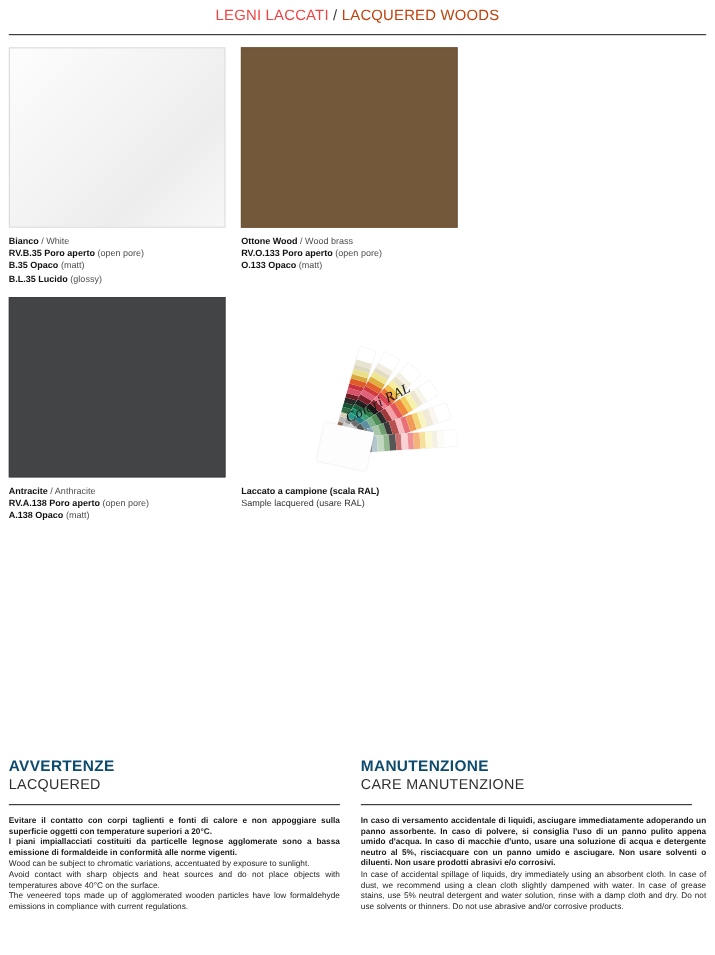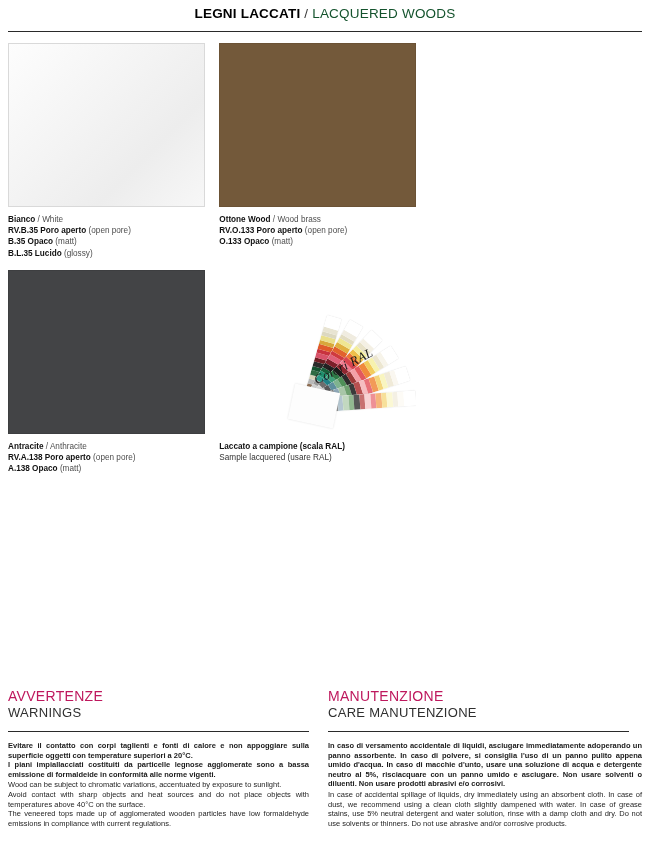--- a/index.html
+++ b/index.html
@@ -30,30 +30,30 @@
     align-items: flex-start;
     justify-content: center;
     padding-top: 6px;
   }
   .header-title {
     font-size: 13.5px;
     letter-spacing: 0.2px;
     white-space: nowrap;
   }
   .header-title .ital {
-    font-weight: bold;
-    color: #000000;
+    font-weight: normal;
+    color: #ef4444;
   }
   .header-title .sep {
     font-weight: normal;
     color: #3a3a3a;
   }
   .header-title .eng {
     font-weight: normal;
-    color: #14532d;
+    color: #c2410c;
   }
 
   .header-rule {
     position: absolute;
     left: 8px; top: 31px;
     width: 634px;
     height: 1px;
     background: #2a2a2a;
   }
 
@@ -120,23 +120,23 @@
     position: absolute;
     left: 8px; top: 688px;
     width: 634px;
     display: flex;
   }
   .bcol { width: 317px; padding-right: 16px; }
   .bcol.right { padding-right: 0; padding-left: 3px; }
 
   .sec-title-it {
     font-size: 14px;
-    font-weight: normal;
+    font-weight: bold;
     letter-spacing: 0.3px;
-    color: #be185d;
+    color: #0c4a6e;
     line-height: 16px;
   }
   .sec-title-en {
     font-size: 13px;
     font-weight: normal;
     letter-spacing: 0.3px;
     color: #2f2f2f;
     line-height: 16px;
     margin-top: 1px;
   }
@@ -389,21 +389,21 @@
       </div>
 
     </div>
 
   </div>
 
   <div class="bottom">
 
     <div class="bcol">
       <div class="sec-title-it">AVVERTENZE</div>
-      <div class="sec-title-en">WARNINGS</div>
+      <div class="sec-title-en">LACQUERED</div>
       <div class="sec-rule"></div>
       <div class="body-it">
           <p>Evitare il contatto con corpi taglienti e fonti di calore e non appoggiare sulla superficie oggetti con temperature superiori a 20°C.</p>
           <p>I piani impiallacciati costituiti da particelle legnose agglomerate sono a bassa emissione di formaldeide in conformità alle norme vigenti.</p>
         </div>
       <div class="body-en">
           <p>Wood can be subject to chromatic variations, accentuated by exposure to sunlight.</p>
           <p>Avoid contact with sharp objects and heat sources and do not place objects with temperatures above 40°C on the surface.</p>
           <p>The veneered tops made up of agglomerated wooden particles have low formaldehyde emissions in compliance with current regulations.</p>
         </div>

